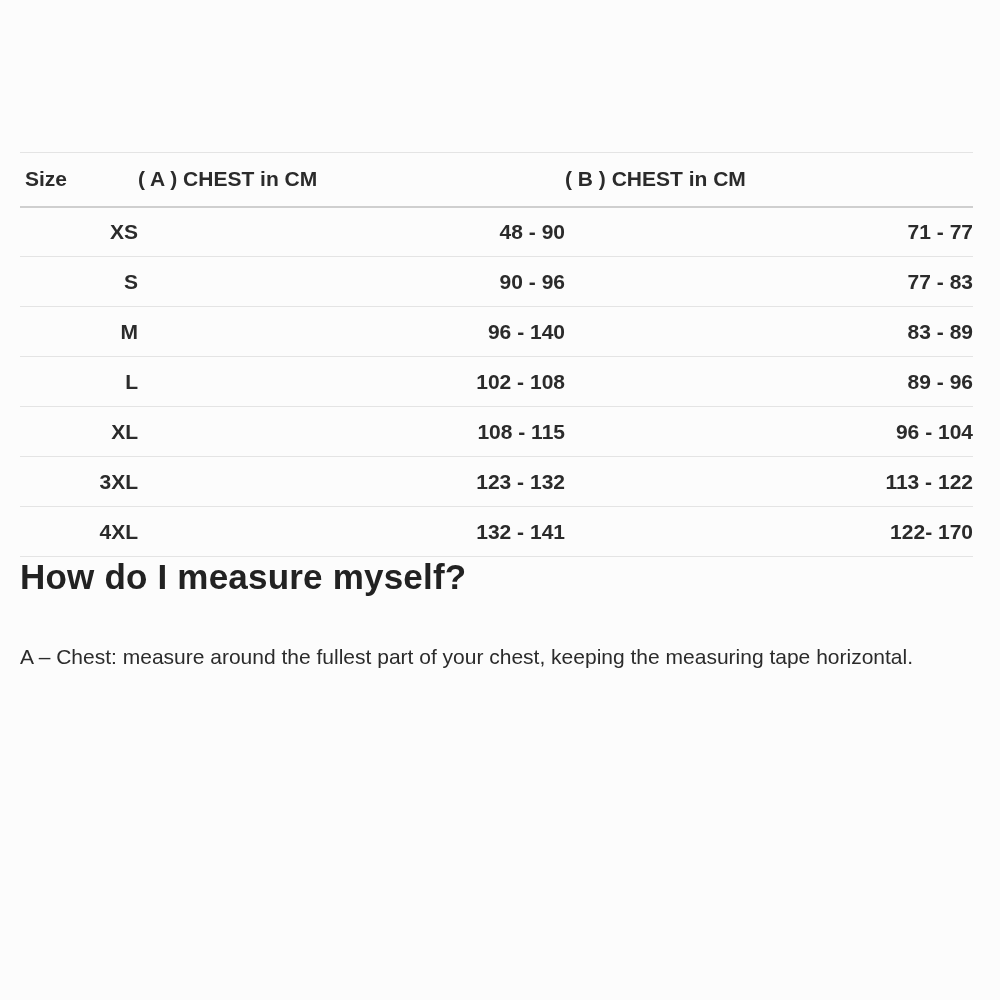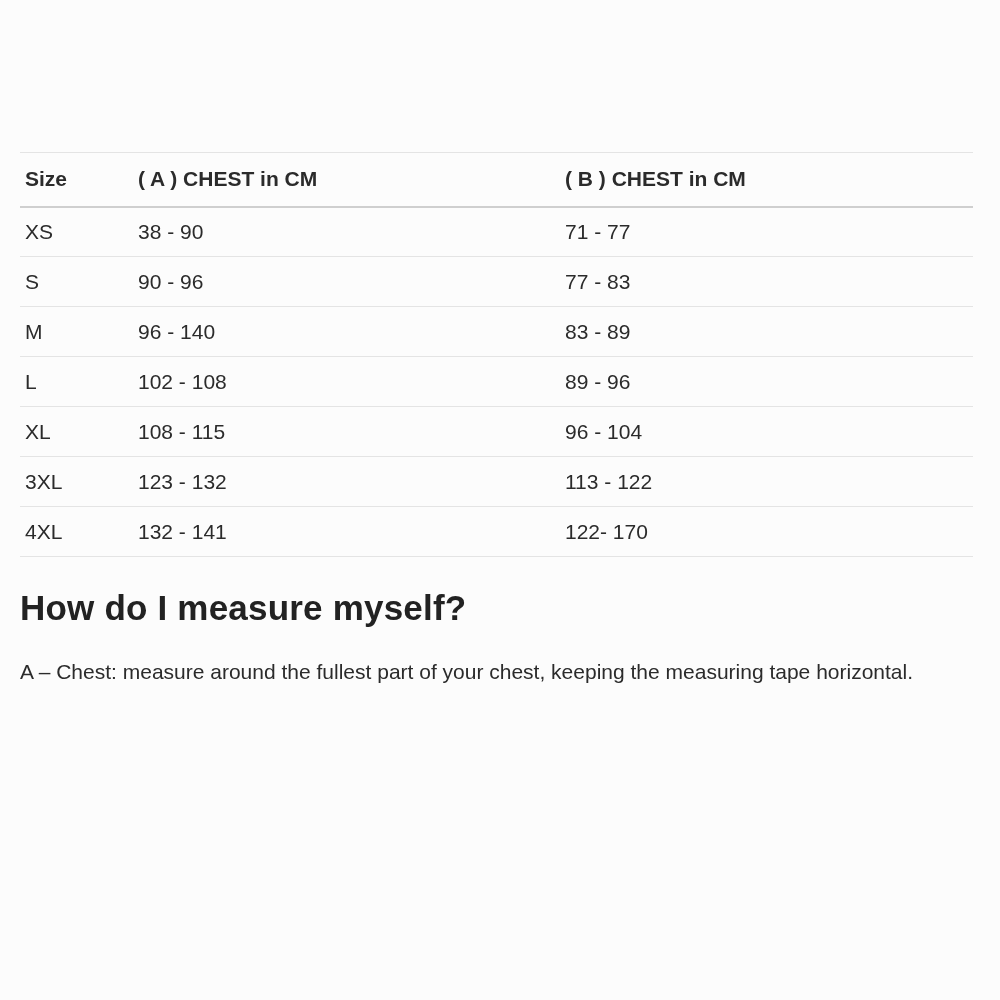--- a/index.html
+++ b/index.html
@@ -29,39 +29,39 @@
     text-align:left;
     font-size:21px;
     font-weight:bold;
     height:54px;
     vertical-align:middle;
     border-bottom:2px solid var(--border-header);
     white-space:nowrap;
   }
   table.size-chart td{
     font-size:21px;
-    font-weight:normal;
+    font-weight:bold;
     height:50px;
     vertical-align:middle;
     border-bottom:1px solid var(--border-light);
     white-space:nowrap;
+    text-align:right;
   }
   .col-size{width:118px;}
   .col-chest{width:427px;}
   .col-waist{width:auto;}
   th.cell-size, td.cell-size{padding-left:5px;}
   h2.measure-heading{
-    margin-top:31px;
     font-size:35px;
     font-weight:600;
     letter-spacing:0.2px;
     color:#222;
   }
   .measure-text{
-    margin-top:24px;
+    margin-top:40px;
   }
   .measure-text p{
     font-size:21px;
     line-height:39px;
     color:var(--text);
   }
 </style>
 </head>
 <body>
 
@@ -76,21 +76,21 @@
     <thead>
       <tr>
         <th class="cell-size">Size</th>
         <th class="cell-chest">( A ) CHEST in CM</th>
         <th class="cell-waist">( B ) CHEST in CM</th>
       </tr>
     </thead>
     <tbody>
         <tr>
           <td class="cell-size">XS</td>
-          <td class="cell-chest">38 - 90</td>
+          <td class="cell-chest">48 - 90</td>
           <td class="cell-waist">71 - 77</td>
         </tr>
         <tr>
           <td class="cell-size">S</td>
           <td class="cell-chest">90 - 96</td>
           <td class="cell-waist">77 - 83</td>
         </tr>
         <tr>
           <td class="cell-size">M</td>
           <td class="cell-chest">96 - 140</td>

